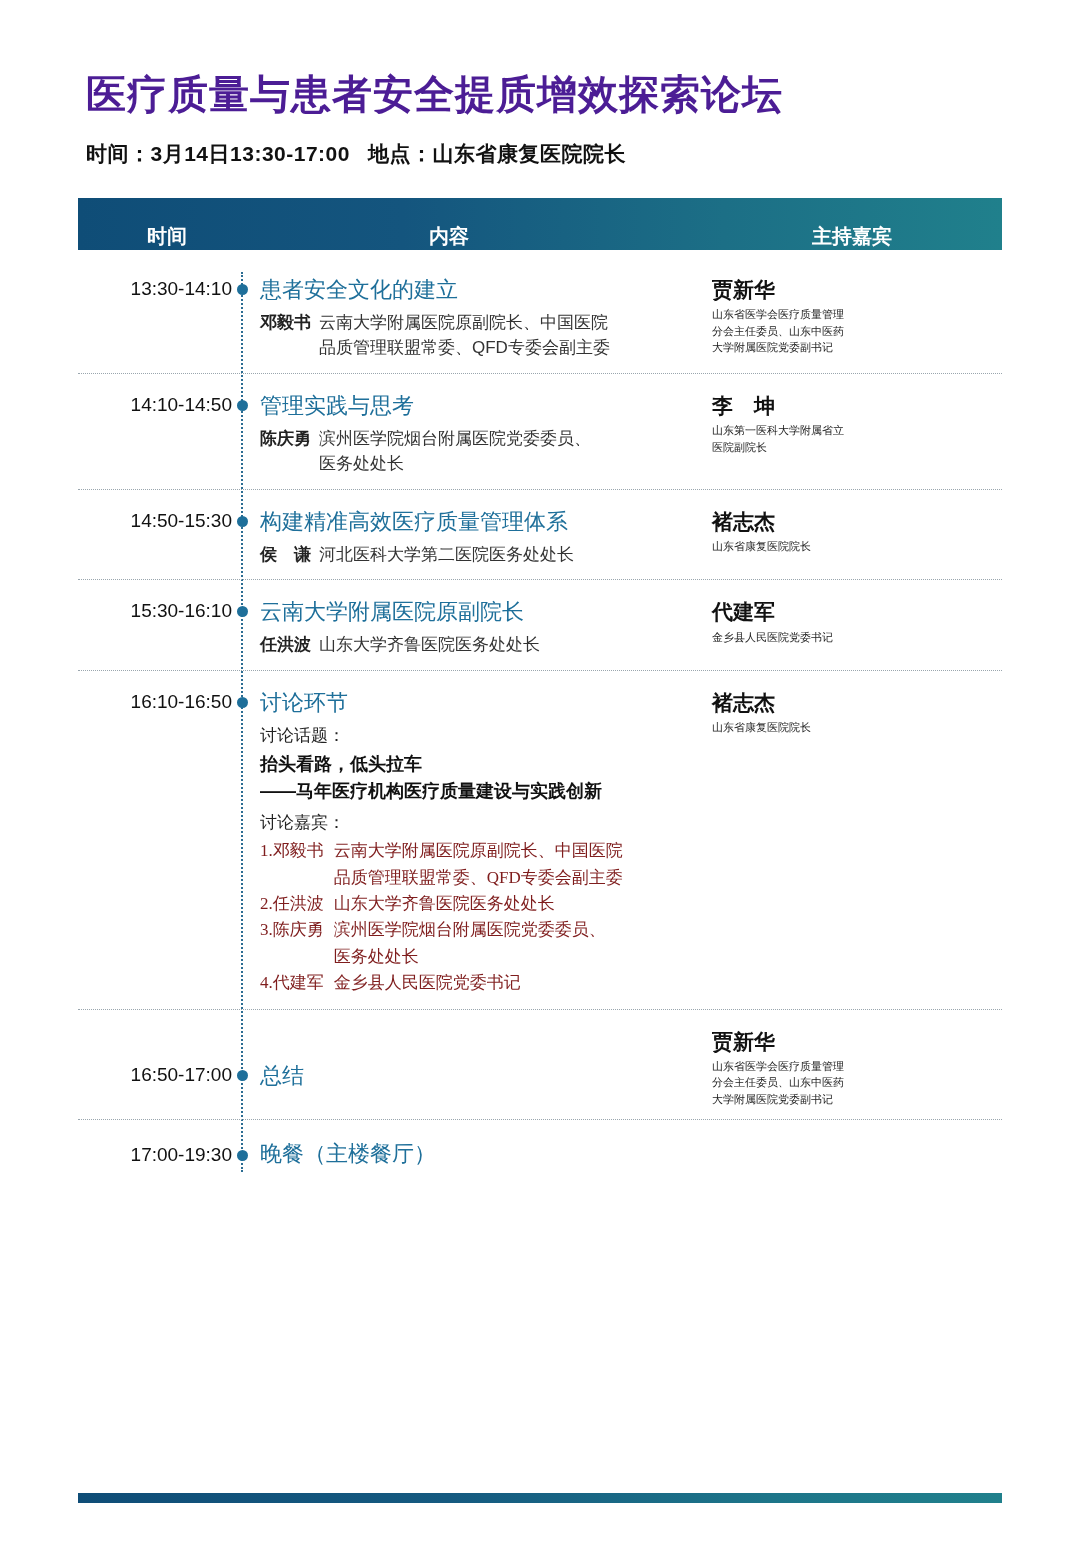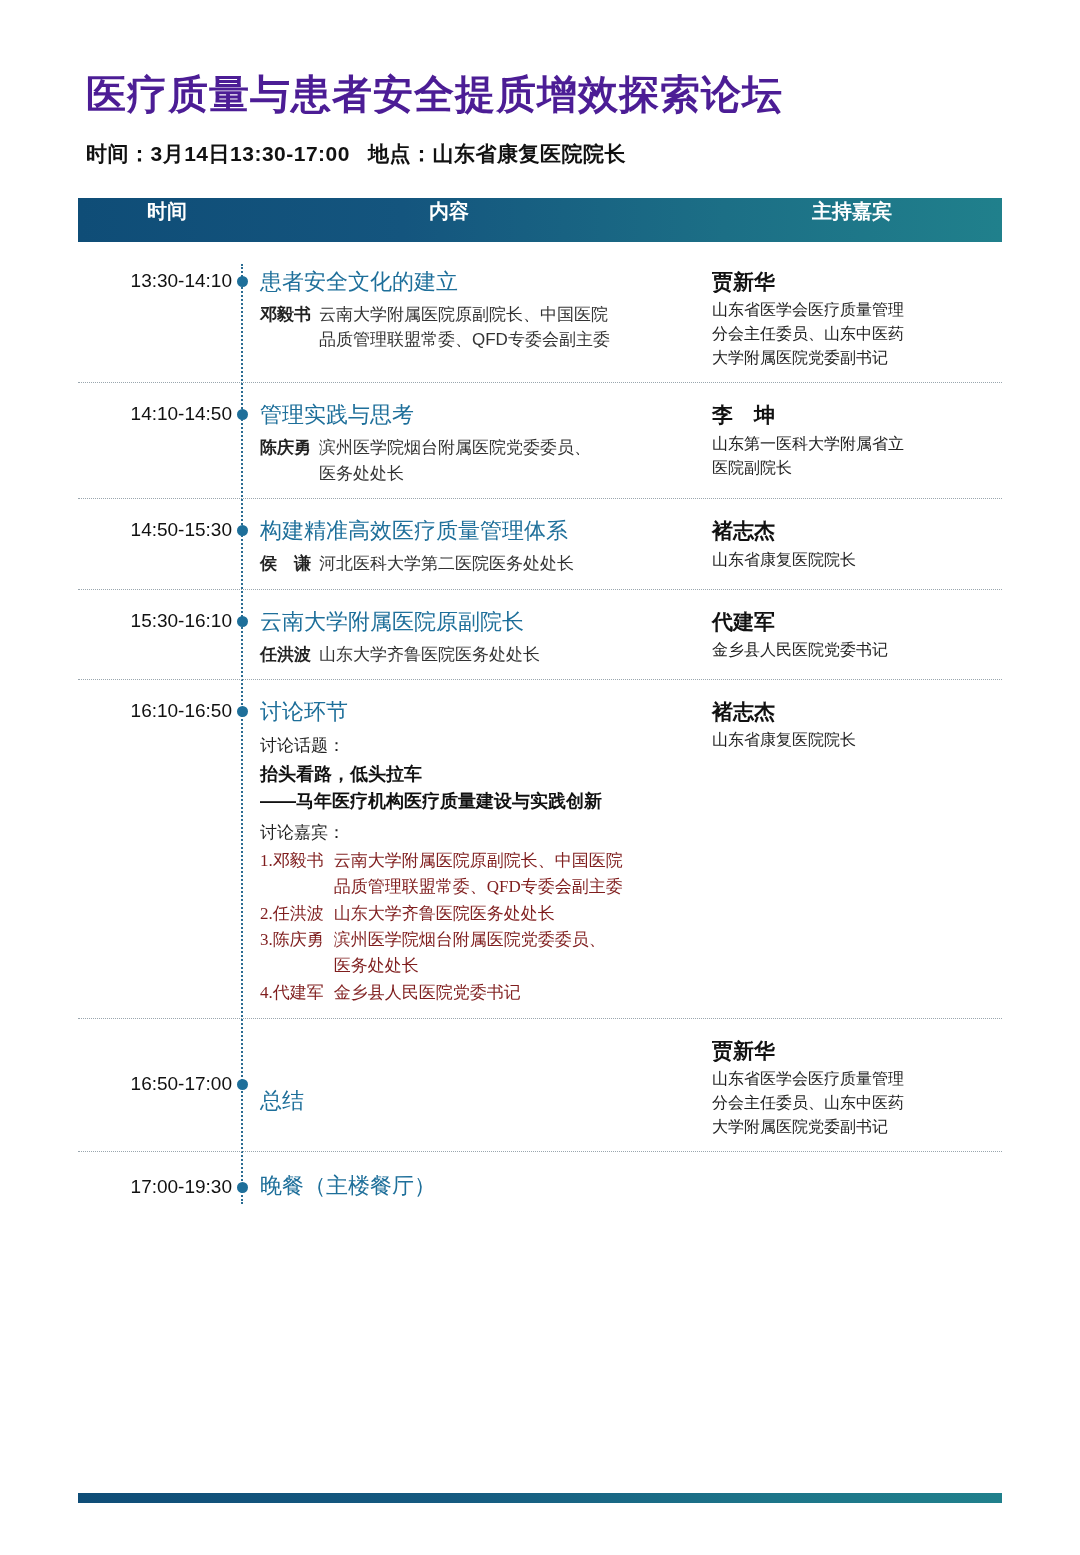--- a/index.html
+++ b/index.html
@@ -35,24 +35,24 @@
     font-weight: bold;
     color: #111;
     margin: 0 0 30px 8px;
     letter-spacing: 0.5px;
   }
   .subtitle .gap { display: inline-block; width: 18px; }
 
   
   .head-bar {
     display: flex;
-    height: 44px;
+    height: 52px;
     background: linear-gradient(to right, #0f4d77 0%, #14557e 35%, #1c6f86 70%, #20808c 100%);
     color: #fff;
-    align-items: flex-start;
+    align-items: flex-end;
     font-size: 20px;
     font-weight: bold;
   }
   .head-time { width: 178px; text-align: center; }
   .head-content { flex: 1; text-align: center; padding-right: 60px;}
   .head-host { width: 300px; text-align: center; }
 
   
   .body-wrap {
     position: relative;
@@ -131,21 +131,21 @@
     color: #333;
   }
   .host-name {
     font-size: 21px;
     font-weight: bold;
     color: #111;
     line-height: 1.35;
     margin-bottom: 2px;
   }
   .host-org {
-    font-size: 16px;
+    font-size: 11px;
     color: #222;
     line-height: 1.5;
   }
 
   
   .disc-label {
     font-size: 17px;
     color: #222;
     margin: 6px 0 4px 0;
   }
@@ -330,21 +330,21 @@
         <div class="host-org">山东省康复医院院长</div>
       </div>
     </div>
 
     <div class="row">
       <div class="col-time" style="padding-top:38px">16:50-17:00</div>
       <div class="dot-col">
           <span class="dot" style="top:44px"></span>
         </div>
       <div class="col-content">
-        <div class="topic" style="margin-top:50px">总结</div>
+        <div class="topic" style="margin-top:34px">总结</div>
       </div>
       <div class="col-host">
         <div class="host-name">贾新华</div>
         <div class="host-org">
           <span style="display:block">山东省医学会医疗质量管理</span>
           <span style="display:block">分会主任委员、山东中医药</span>
           <span style="display:block">大学附属医院党委副书记</span>
         </div>
       </div>
     </div>

